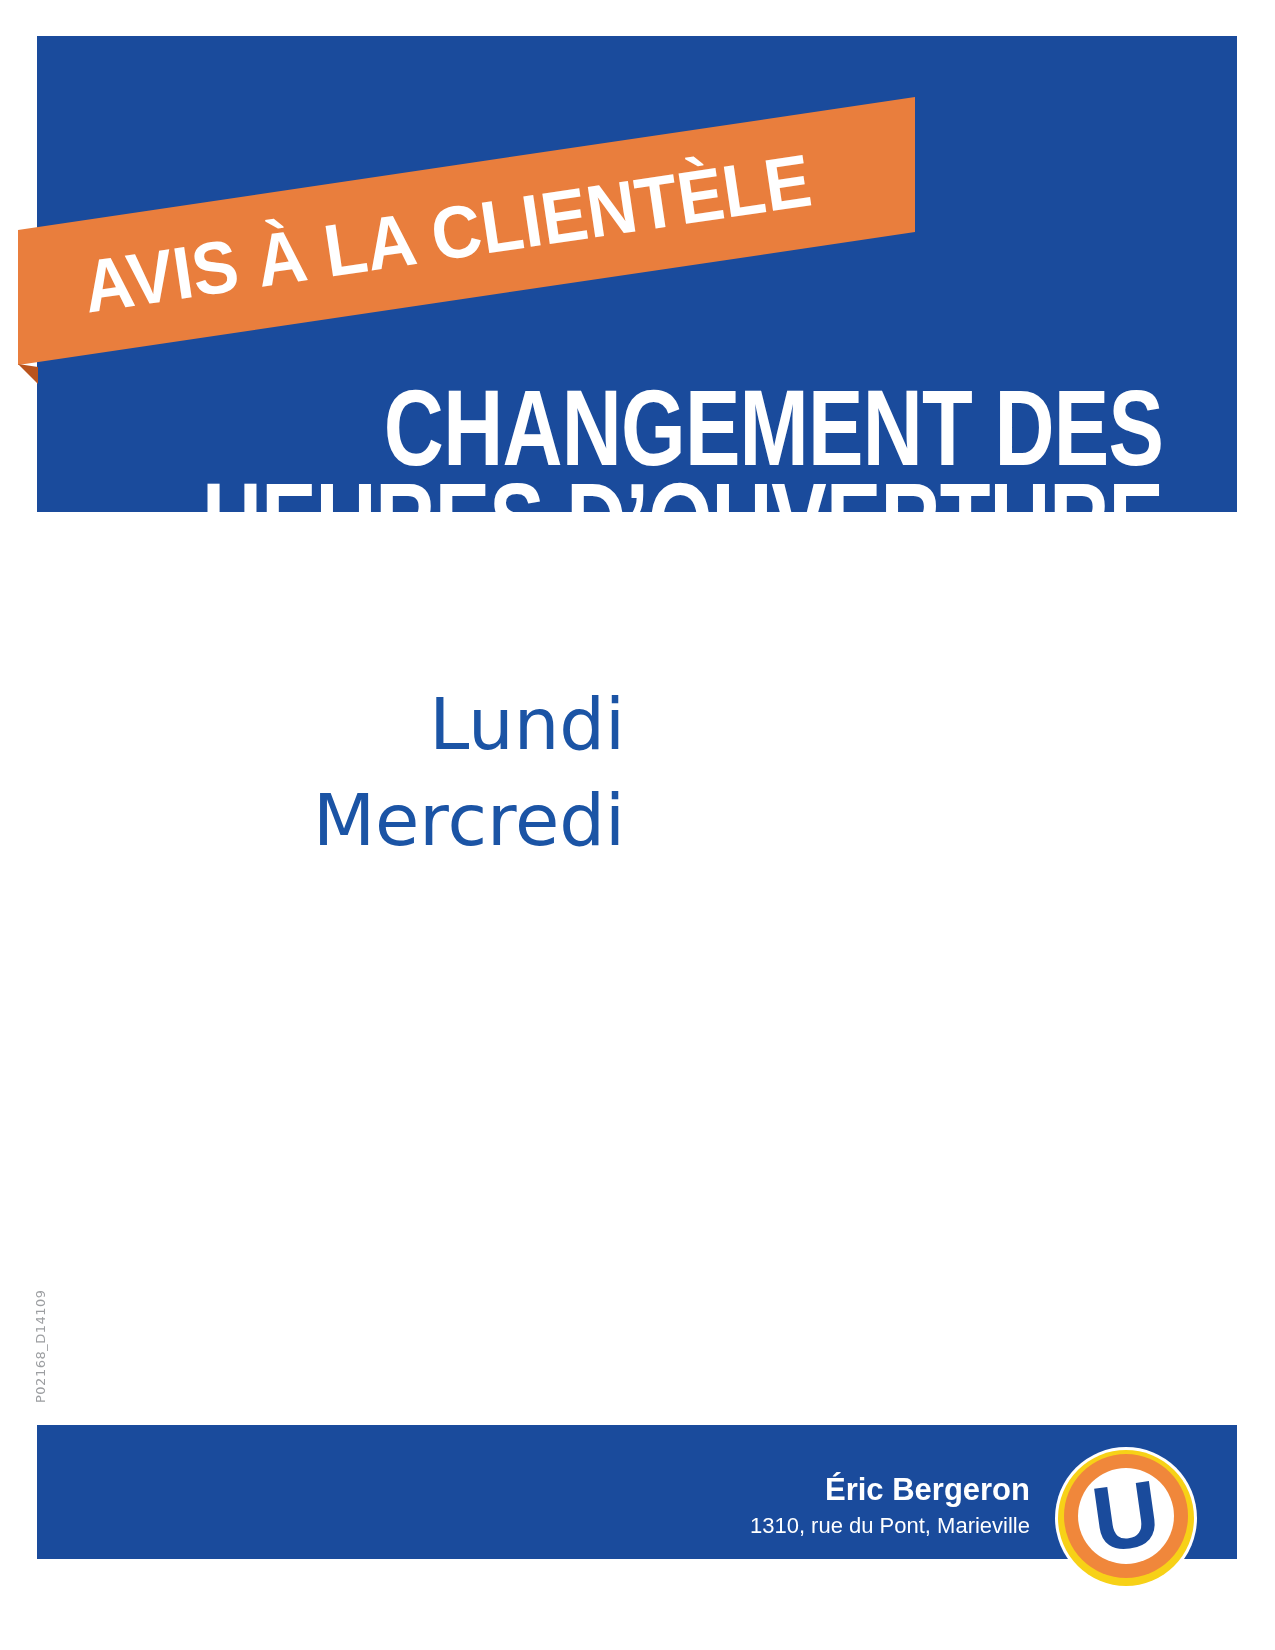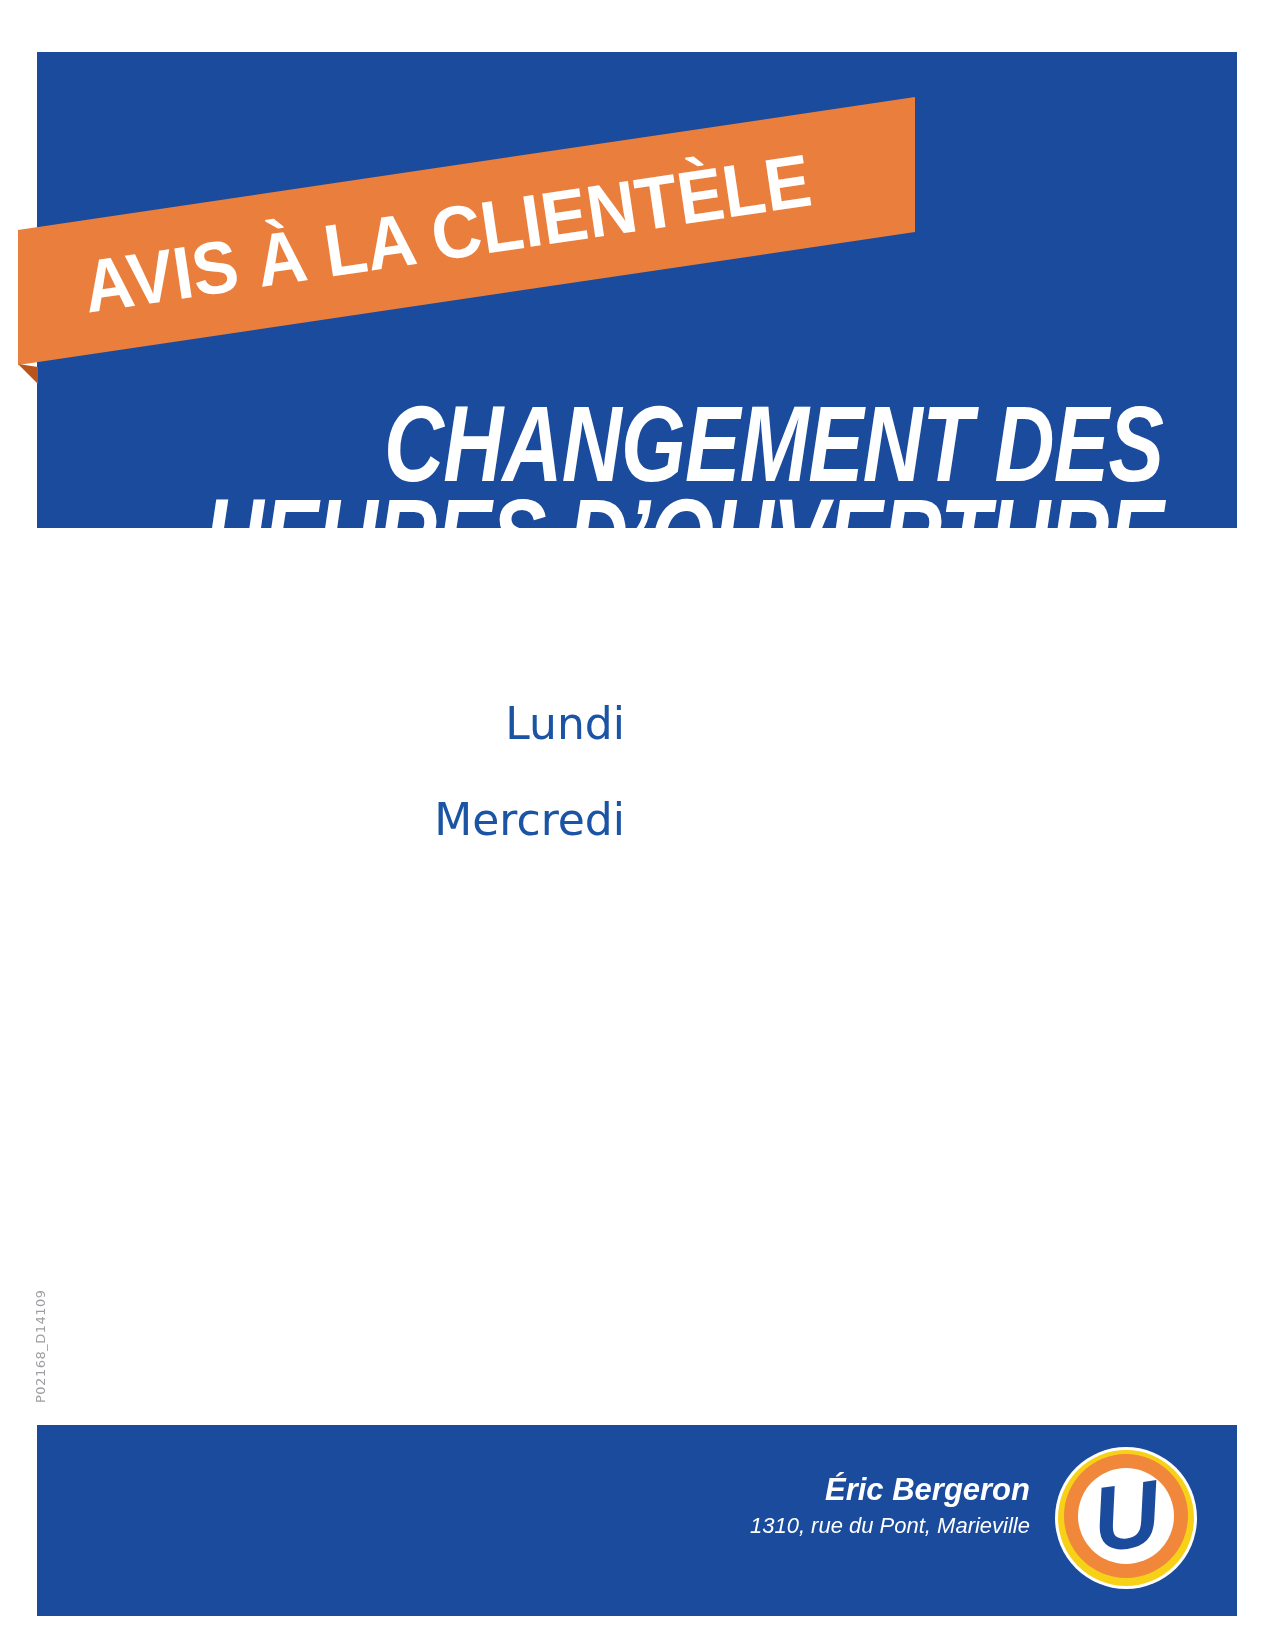--- a/index.html
+++ b/index.html
@@ -15,23 +15,22 @@
   *{margin:0;padding:0;box-sizing:border-box;}
   html,body{background:#ffffff;}
   body{
     width:1275px;height:1650px;
     position:relative;overflow:hidden;
     font-family:"Liberation Sans",sans-serif;
   }
 
   
   .header-panel{
-    position:absolute;left:37px;top:52px;width:1200px;height:476px;
+    position:absolute;left:37px;top:36px;width:1200px;height:476px;
     background:var(--blue,#1a4b9c);
-    font-style:italic;
   }
   .title{
     position:absolute;right:74px;top:345px;
     text-align:right;color:#fff;font-weight:bold;
     font-size:108px;line-height:93px;letter-spacing:-1px;
     transform:scaleX(0.77);transform-origin:100% 0;
     white-space:nowrap;
   }
 
   
@@ -52,37 +51,36 @@
     background:var(--fold,#ba541d);
     clip-path:polygon(0 0,100% 15%,100% 100%);
   }
 
   
   .days{
     position:absolute;left:0;top:676px;width:625px;
     list-style:none;text-align:right;
     color:var(--day-blue,#1b54a5);
     font-family:"DejaVu Sans","Liberation Sans",sans-serif;
-    font-size:44px;line-height:96px;padding-left:37px;
+    font-size:72px;line-height:96px;padding-left:37px;
   }
 
   
   .print-code{
     position:absolute;left:33px;top:1403px;
     transform:rotate(-90deg);transform-origin:0 0;
     color:var(--text-gray,#9c9ea1);
     font-family:"DejaVu Sans",sans-serif;
     font-size:13px;letter-spacing:0.5px;white-space:nowrap;
   }
 
   
   .footer-bar{
-    position:absolute;left:37px;top:1425px;width:1200px;height:191px;
+    position:absolute;left:37px;top:1425px;width:1200px;height:134px;
     background:var(--blue,#1a4b9c);
-    font-style:italic;
   }
   .contact{
     position:absolute;right:207px;top:47px;
     text-align:right;color:#fff;line-height:36px;white-space:nowrap;
   }
   .contact .name{font-size:31px;font-weight:bold;}
   .contact .address,.contact .phone{font-size:22px;font-weight:normal;}
 
   .logo{
     position:absolute;right:40px;top:22px;width:142px;height:142px;

